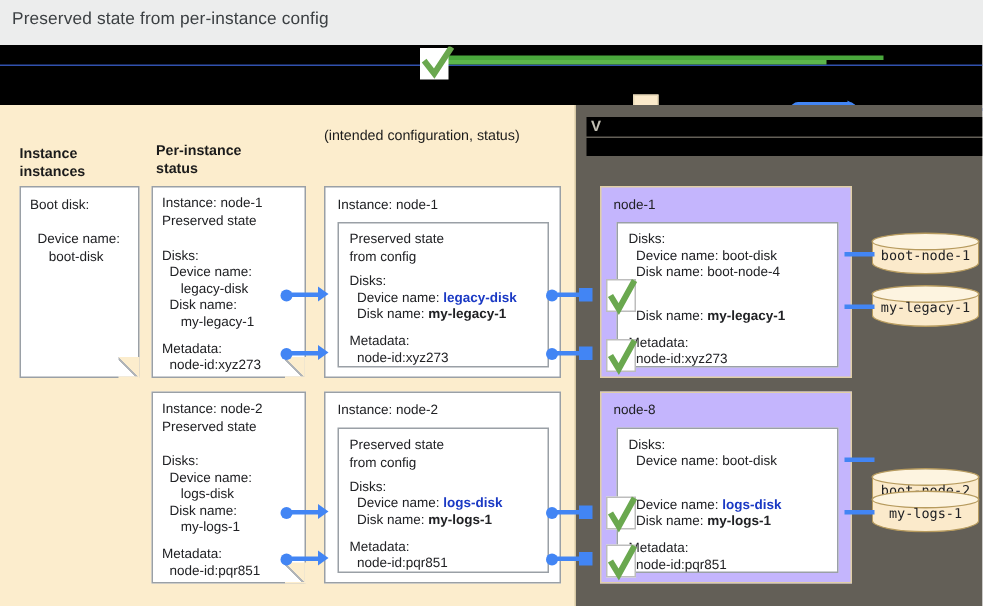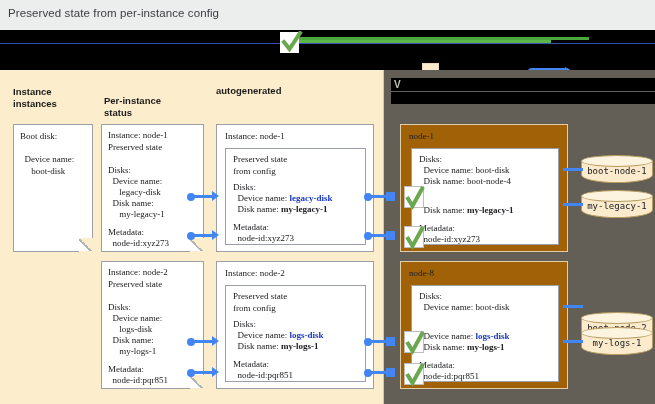--- a/index.html
+++ b/index.html
@@ -89,24 +89,24 @@
     background:linear-gradient(225deg,#fcedcd 0 50%,#b0b4b8 50% 58%,#ffffff 58% 100%);
     border-right:1px solid #fcedcd;border-bottom:1px solid #fcedcd;
   }
   .rect{
     position:absolute;background:#fff;border:1px solid #9aa0a6;box-sizing:border-box;
   }
   .inner{
     position:absolute;background:#fff;border:1px solid #9aa0a6;box-sizing:border-box;
   }
   .nodebox{
-    position:absolute;background:#a16207;border:1px solid #e0cfa6;box-sizing:border-box;
+    position:absolute;background:#c4b5fd;border:1px solid #e0cfa6;box-sizing:border-box;
   }
   .mono{
-    font-family:Liberation Serif, serif;
+    font-family:Liberation Sans, sans-serif;
     font-size:9px;line-height:11.5px;color:#202124;white-space:pre;
   }
   .mono .b{color:#1a39c4;font-weight:bold;}
   .mono .k{font-weight:bold;color:#202124;}
 
   
   .dot{
     position:absolute;width:8px;height:8px;border-radius:50%;background:#4285f4;
   }
   .cline{position:absolute;height:3px;background:#4285f4;}
@@ -163,30 +163,30 @@
 <div class="lg-check-box"></div>
 <div class="lg-check">
   <svg width="22" height="23" viewBox="0 0 22 23">
     <path d="M3 11 L8.5 18 L19 2" stroke="#6aa84f" stroke-width="4" fill="none" stroke-linecap="square"></path>
   </svg>
 </div>
 
 <div class="panel-left"></div>
 <div class="panel-right"></div>
 
-<div class="colhead" style="left:13px;top:86px;">
+<div class="colhead" style="left:13px;top:97px;">
   <div>Instance</div>
   <div>instances</div>
 </div>
 <div class="colhead" style="left:104px;top:95px;">
   <div>Per-instance</div>
   <div>status</div>
 </div>
 <div class="colhead" style="left:216px;top:85px;">
-  <div>autogenerated</div>
+  <div class="light">(intended configuration, status)</div>
 </div>
 
 <div class="rh1"></div>
 <div class="rh2"></div>
 <div class="rh-glyph">V</div>
 
 <div class="doc" style="left:13px;top:124px;width:80px;height:128px;">
   <div class="mono" style="position:absolute;left:6px;top:6px;">Boot disk:
 
   Device name:

